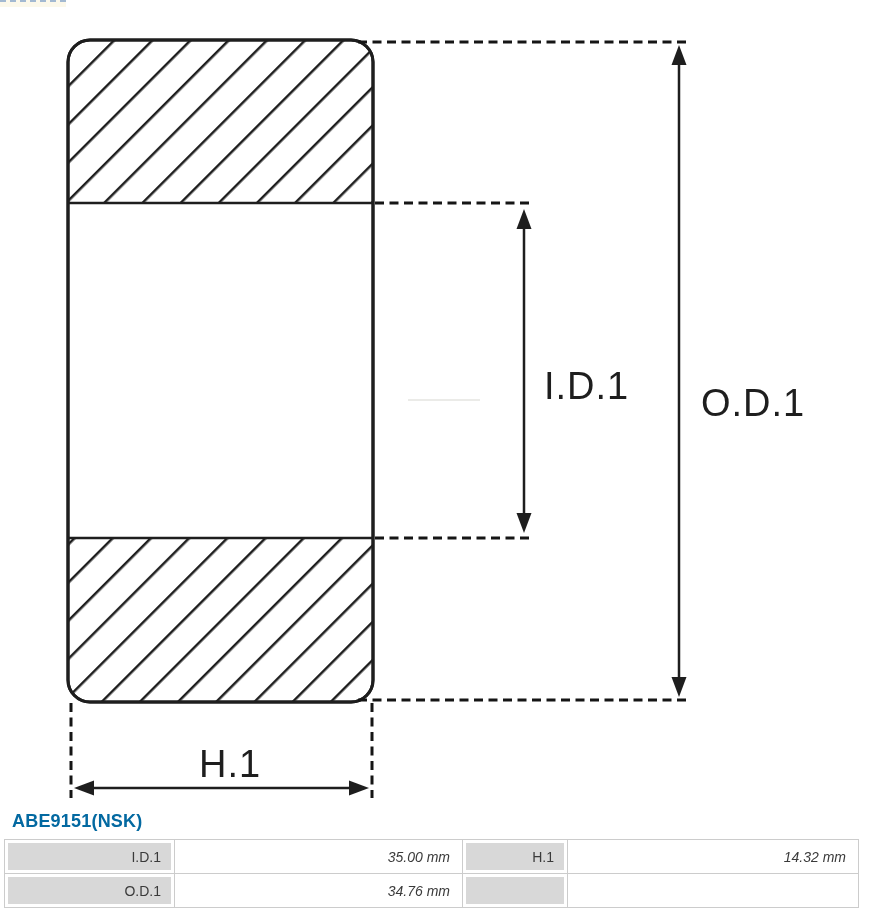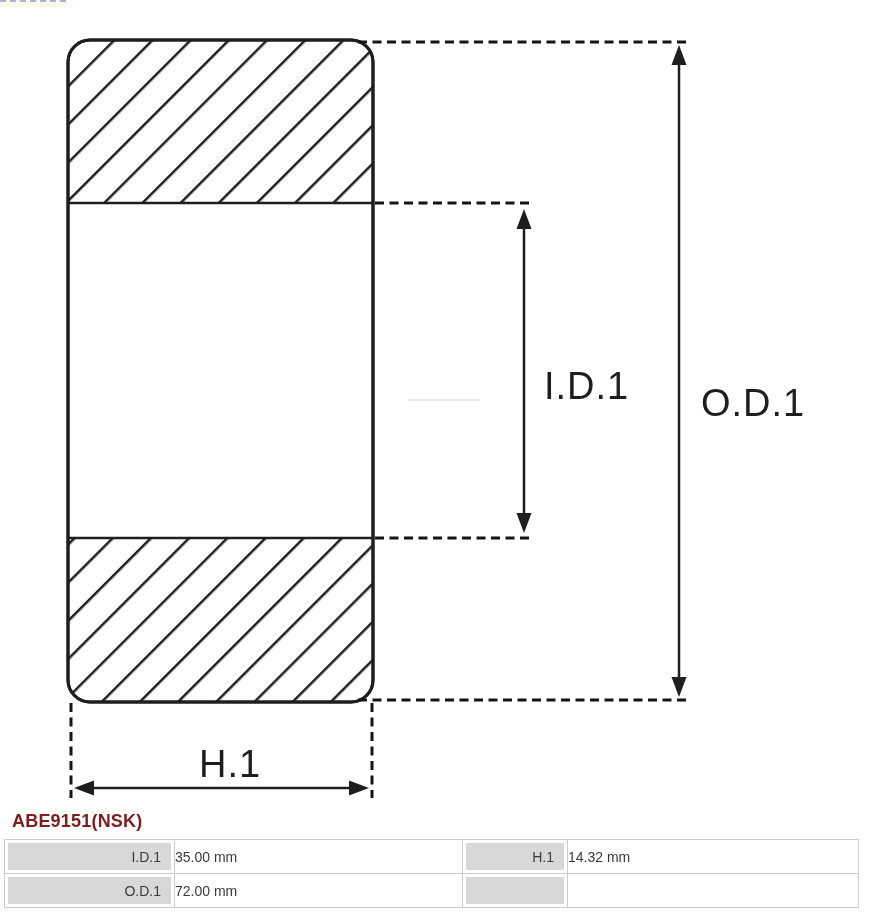--- a/index.html
+++ b/index.html
@@ -26,21 +26,21 @@
     font-size:38px;
     fill:#1e1e1e;
     letter-spacing:1px;
   }
 
   .part-title {
     position:absolute; left:12px; top:811px;
     font-size:18px;
     font-weight:bold;
     letter-spacing:0.2px;
-    color:#7f1d1d;
+    color:#0369a1;
   }
 
   table.specs {
     position:absolute; left:4px; top:839px;
     width:854px;
     border-collapse:collapse;
     table-layout:fixed;
     font-size:14px;
     color:#3a3a3a;
   }
@@ -55,22 +55,23 @@
   table.specs td.lbl { padding:3px; }
   .lbl-in {
     background:#d8d8d8;
     height:27px;
     display:flex;
     align-items:center;
     justify-content:flex-end;
     padding-right:10px;
   }
   table.specs td.val {
-    text-align:left;
+    text-align:right;
     padding-right:12px;
+    font-style:italic;
   }
 </style>
 </head>
 <body>
 
 <div class="artifact"></div>
 
 <svg class="diagram" width="871" height="808" viewBox="0 0 871 808">
   <defs>
     <pattern id="hatch" patternUnits="userSpaceOnUse" width="27" height="27" patternTransform="rotate(-45)">
@@ -144,20 +145,20 @@
       <td class="val">35.00 mm</td>
       <td class="lbl">
         <div class="lbl-in">H.1</div>
       </td>
       <td class="val">14.32 mm</td>
     </tr>
     <tr>
       <td class="lbl">
         <div class="lbl-in">O.D.1</div>
       </td>
-      <td class="val">72.00 mm</td>
+      <td class="val">34.76 mm</td>
       <td class="lbl">
         <div class="lbl-in"></div>
       </td>
       <td class="val"></td>
     </tr>
   </tbody>
 </table>
 
 </body></html>

